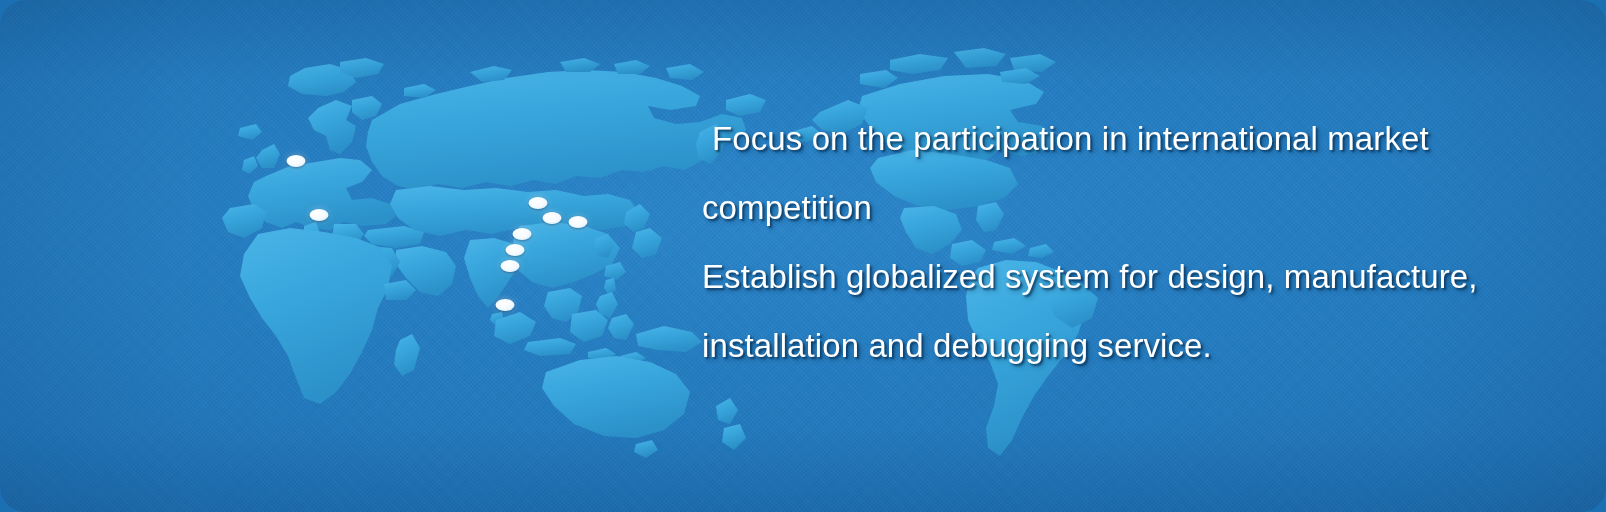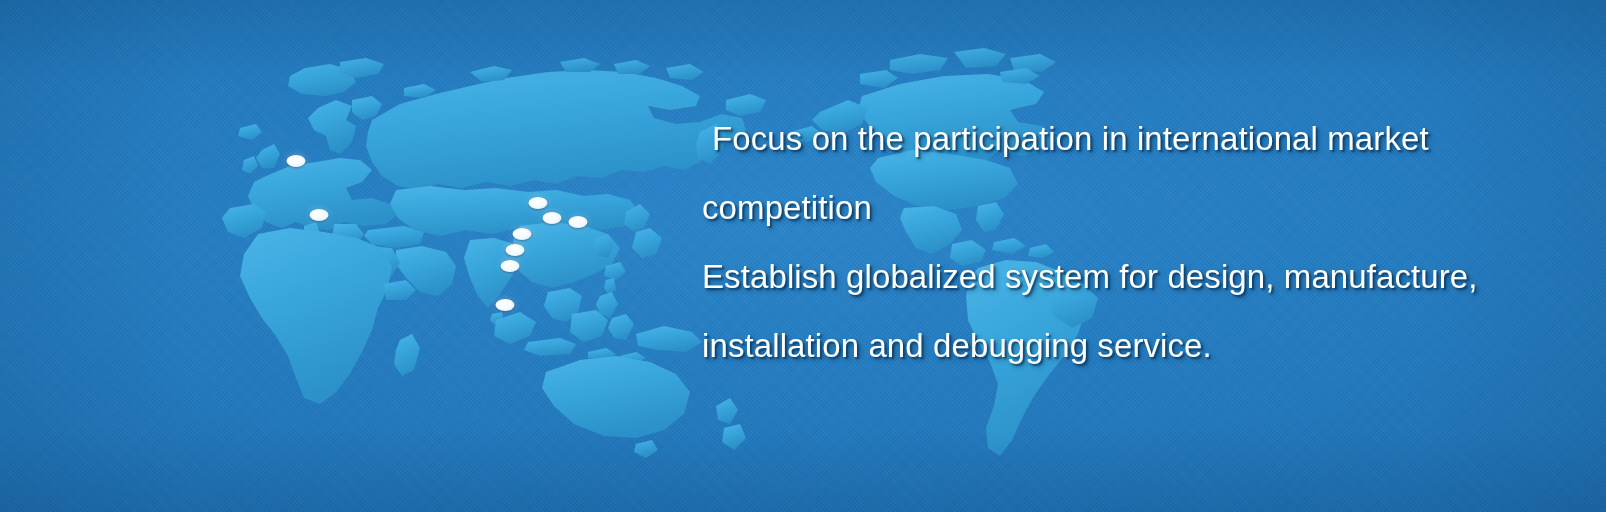--- a/index.html
+++ b/index.html
@@ -7,20 +7,21 @@
     padding: 0;
     background: #1b6fb3;
   }
   #banner {
     position: relative;
     width: 1606px;
     height: 512px;
     overflow: hidden;
     font-family: "Liberation Sans", sans-serif;
     background: #2179bd;
+    border-radius: 25px;
   }
   
   #bg-base {
     position: absolute;
     inset: 0;
     background:
       radial-gradient(ellipse 120% 95% at 48% 42%, #2b85c9 0%, #2279bd 45%, #1d6cae 78%, #1a649f 100%);
   }
   
   #bg-texture {

